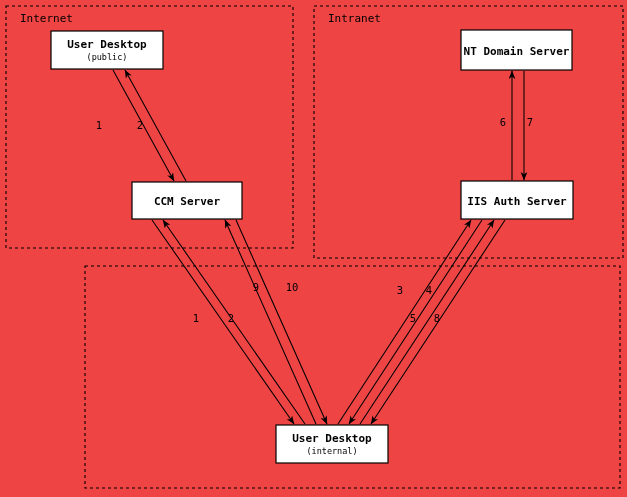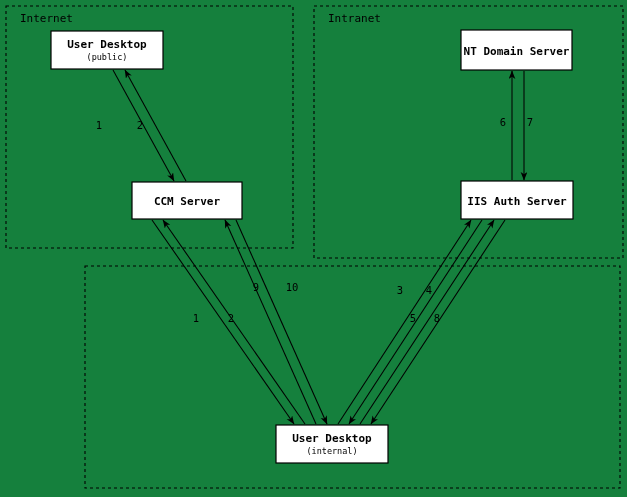--- a/index.html
+++ b/index.html
@@ -4,21 +4,21 @@
 <style>
   html, body {
     margin: 0;
     padding: 0;
     background: #ffffff;
   }
   #diagram-root {
     position: relative;
     width: 627px;
     height: 497px;
-    background: #15803d;
+    background: #ef4444;
     font-family: "DejaVu Sans Mono", monospace;
     overflow: hidden;
   }
   #diagram-svg {
     position: absolute;
     left: 0;
     top: 0;
     width: 627px;
     height: 497px;
   }

